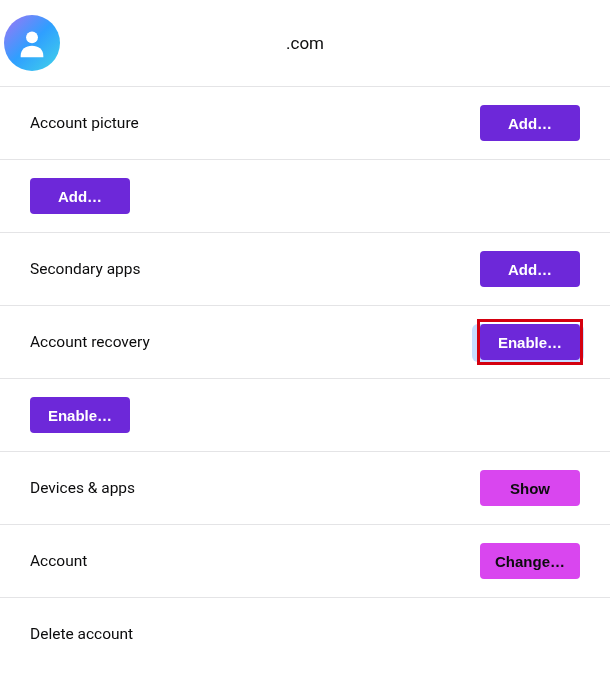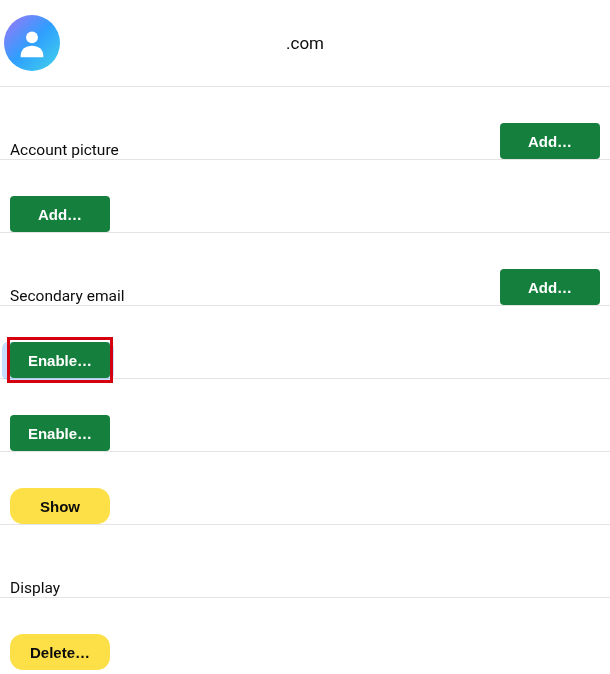--- a/index.html
+++ b/index.html
@@ -36,48 +36,47 @@
     }
     .header-title {
       flex: 1;
       text-align: center;
       font-size: 17px;
       color: #0c0c0d;
       margin-left: -56px;
     }
     .row {
       display: flex;
-      align-items: flex-end;
+      align-items: center;
       justify-content: space-between;
-      padding: 0 10px;
+      padding: 0 30px;
       height: 73px;
       border-top: 1px solid #e4e4e6;
     }
     .row-label {
       font-size: 15.5px;
       color: #0c0c0d;
     }
     .btn {
       min-width: 100px;
       height: 36px;
       border: none;
       border-radius: 4px;
       font-size: 15px;
       font-weight: 600;
       cursor: pointer;
       padding: 0 14px;
     }
     .btn-primary {
-      background: #15803d;
+      background: #6d28d9;
       color: #fff;
     }
     .btn-secondary {
-      background: #fde047;
+      background: #d946ef;
       color: #0c0c0d;
-      border-radius: 13px;
     }
     .btn-highlight-wrap {
       position: relative;
       display: inline-block;
     }
     .btn-highlight-wrap::before {
       content: "";
       position: absolute;
       left: -8px;
       top: 0;
@@ -119,37 +118,40 @@
 <div class="row">
   <span class="row-label">Account picture</span>
   <button class="btn btn-primary">Add…</button>
 </div>
 
 <div class="row">
   <button class="btn btn-primary">Add…</button>
 </div>
 
 <div class="row">
-  <span class="row-label">Secondary email</span>
+  <span class="row-label">Secondary apps</span>
   <button class="btn btn-primary">Add…</button>
 </div>
 
 <div class="row">
+  <span class="row-label">Account recovery</span>
   <span class="btn-highlight-wrap">
     <button class="btn btn-primary">Enable…</button>
   </span>
 </div>
 
 <div class="row">
   <button class="btn btn-primary">Enable…</button>
 </div>
 
 <div class="row">
+  <span class="row-label">Devices &amp; apps</span>
   <button class="btn btn-secondary">Show</button>
 </div>
 
 <div class="row">
-  <span class="row-label">Display</span>
+  <span class="row-label">Account</span>
+  <button class="btn btn-secondary">Change…</button>
 </div>
 
 <div class="row">
-  <button class="btn btn-secondary">Delete…</button>
+  <span class="row-label">Delete account</span>
 </div>
 
 </body></html>

